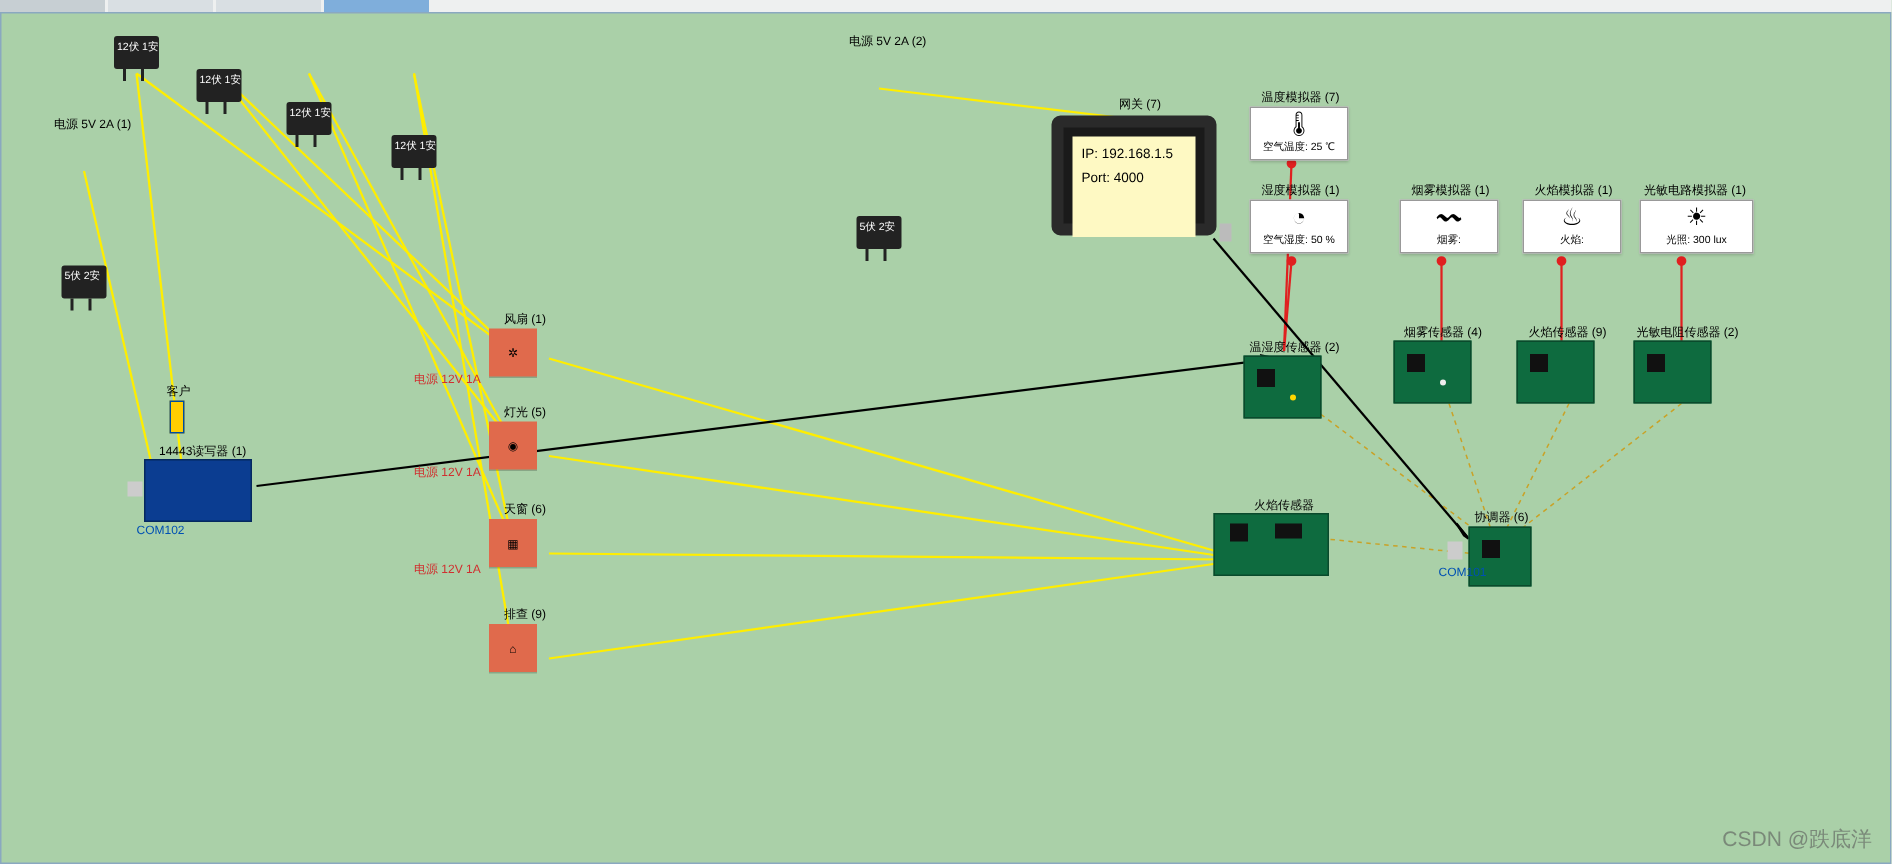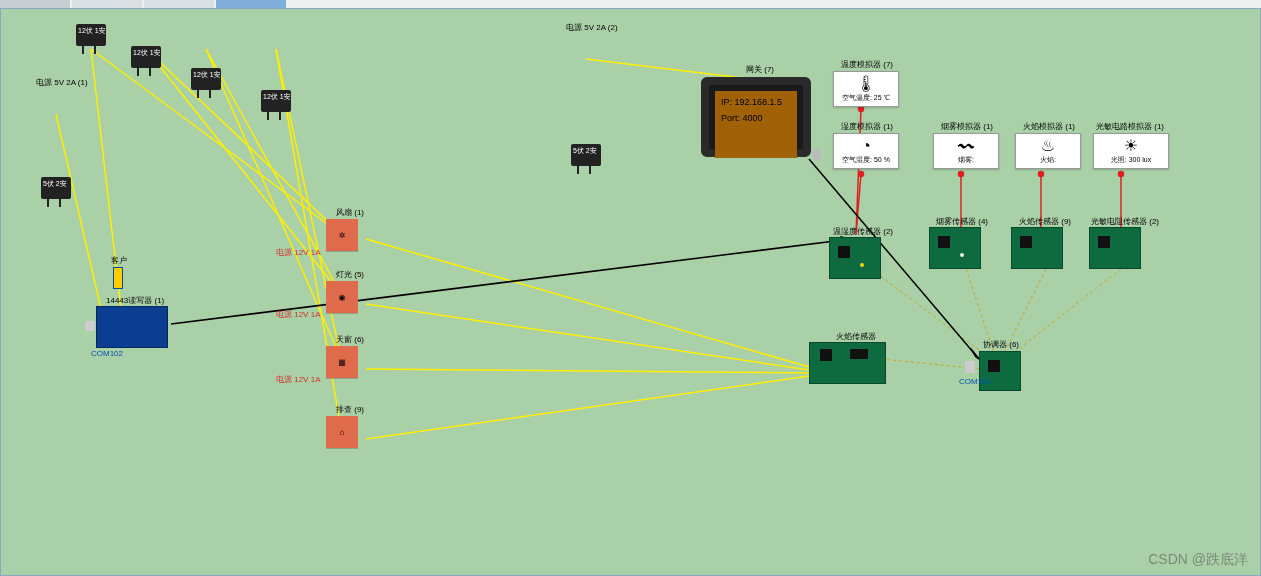--- a/index.html
+++ b/index.html
@@ -13,21 +13,21 @@
   .label.red{color:#d03030}
   .adapter{width:30px;height:22px;background:#222;border-radius:2px;position:relative}
   .adapter::after{content:"";position:absolute;left:6px;top:22px;width:2px;height:8px;background:#222;box-shadow:12px 0 0 #222}
   .adapter span{color:#fff;font-size:7px;position:absolute;top:2px;left:2px}
   .pcb{background:#0e6b3f;border:1px solid #0a4a2c;position:relative}
   .pcb .chip{position:absolute;background:#111;width:12px;height:12px}
   .pcb .dot{position:absolute;width:4px;height:4px;border-radius:50%;background:#ffd700}
   .blue-board{background:#0b3d91;border:1px solid #05285f}
   .actuator{width:32px;height:32px;background:#e06a4c;display:flex;align-items:center;justify-content:center;box-shadow:0 1px 0 rgba(0,0,0,.2)}
   .screen{background:#1a1a1a;border:8px solid #2a2a2a;border-radius:6px;color:#fff;padding:6px;box-sizing:border-box}
-  .screen .inner{background:#a16207;color:#000;height:55px;padding:6px;font-size:9px}
+  .screen .inner{background:#fef9c3;color:#000;height:55px;padding:6px;font-size:9px}
   .sim-card{background:#fff;border:1px solid #999;width:58px;text-align:center;padding:3px;box-shadow:0 1px 2px rgba(0,0,0,.2)}
   .sim-card .ico{font-size:16px;line-height:18px}
   .sim-card .txt{font-size:7px}
   svg.wires{position:absolute;top:0;left:0;width:1259px;height:566px;pointer-events:none}
   .watermark{position:absolute;right:12px;bottom:6px;color:rgba(90,90,90,.6);font-size:14px}
   .mini{width:6px;height:6px;background:#999;position:absolute}
   .user-chip{width:8px;height:20px;background:#ffce00;border:1px solid #004c9e}
 </style>
 </head>
 <body>

